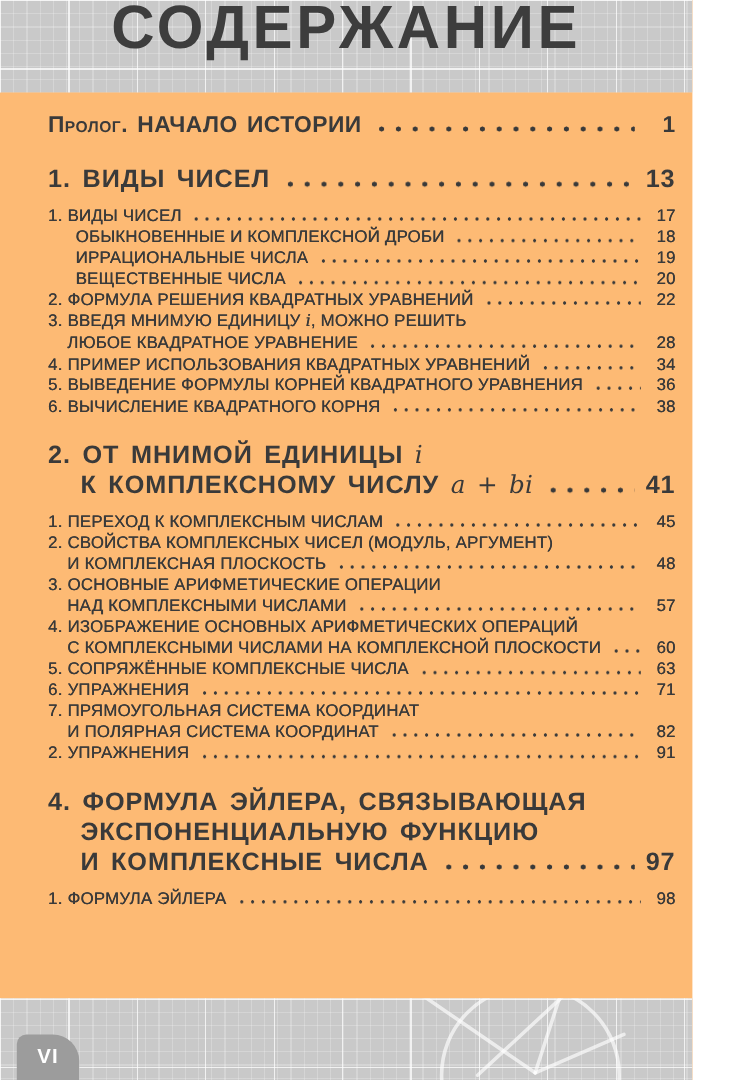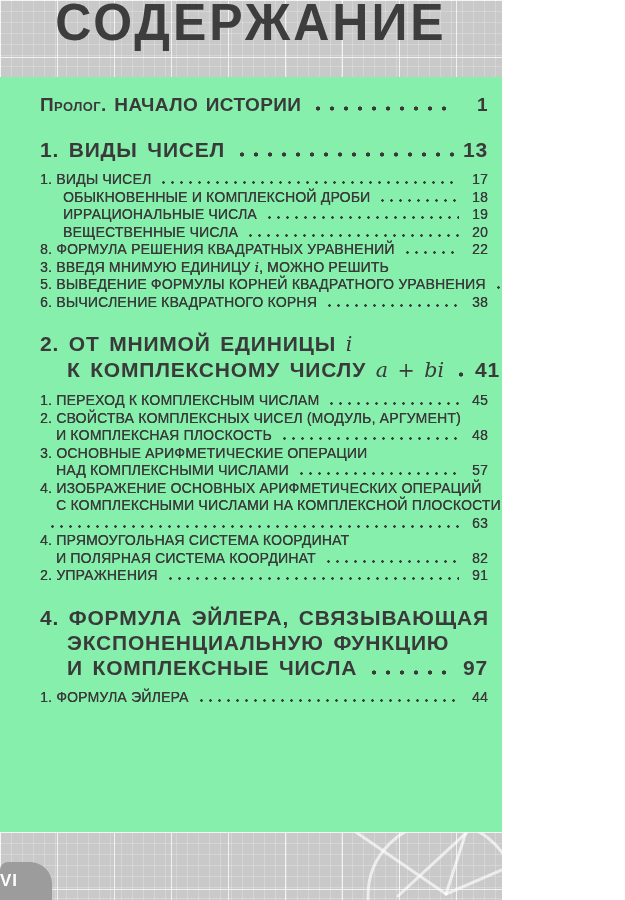--- a/index.html
+++ b/index.html
@@ -2,21 +2,21 @@
 <html><head>
 <meta charset="utf-8">
 <style>
   html,body{margin:0;padding:0;}
   body{
     width:625px;height:900px;
     font-family:"Liberation Sans", sans-serif;
     color:#3a3a3a;background:#ffffff;
     -webkit-font-smoothing:antialiased;
   }
-  .page{position:relative;width:502px;height:900px;overflow:hidden;background:#86efac;}
+  .page{position:relative;width:577px;height:900px;overflow:hidden;background:#fdba74;}
 
   
   .band{
     position:absolute;left:0;right:0;
     background-color:#c9c9c9;
     background-image:
       repeating-linear-gradient(to right, rgba(255,255,255,.75) 0 1px, transparent 1px 57px),
       repeating-linear-gradient(to bottom, rgba(255,255,255,.75) 0 1px, transparent 1px 57px),
       repeating-linear-gradient(to right, rgba(255,255,255,.22) 0 1px, transparent 1px 11px),
       repeating-linear-gradient(to bottom, rgba(255,255,255,.22) 0 1px, transparent 1px 11px);
@@ -67,25 +67,25 @@
     background-size:14px 5px;
     margin:0 6px 3px 10px;
   }
   .page-num{text-align:right;}
   .item .page-num,.subitem .page-num{min-width:24px;}
   .prologue .page-num,.chapter .page-num{min-width:28px;}
 
   .circle-sketch{position:absolute;top:0;left:0;pointer-events:none;}
 
   .page-tab{
-    position:absolute;left:0;bottom:0;
+    position:absolute;left:14px;bottom:0;
     width:52px;height:38px;
     background:#9c9c9c;
     border-radius:8px 22px 0 0;
-    display:flex;align-items:center;justify-content:flex-start;
+    display:flex;align-items:center;justify-content:center;
     color:#ffffff;font-weight:700;font-size:17px;letter-spacing:1px;
   }
 </style>
 </head>
 <body>
 
 <div class="page">
 
   <div class="band header">
     <div class="title">СОДЕРЖАНИЕ</div>
@@ -130,29 +130,41 @@
         </div>
         <div class="entry subitem">
           <div class="line">
             <span class="txt"><span class="seg n">ВЕЩЕСТВЕННЫЕ ЧИСЛА</span></span>
             <span class="leader"></span>
             <span class="page-num">20</span>
           </div>
         </div>
         <div class="entry item">
           <div class="line">
-            <span class="txt"><span class="seg n">8. ФОРМУЛА РЕШЕНИЯ КВАДРАТНЫХ УРАВНЕНИЙ</span></span>
+            <span class="txt"><span class="seg n">2. ФОРМУЛА РЕШЕНИЯ КВАДРАТНЫХ УРАВНЕНИЙ</span></span>
             <span class="leader"></span>
             <span class="page-num">22</span>
           </div>
         </div>
         <div class="entry item">
           <div class="line">
             <span class="txt"><span class="seg n">3. ВВЕДЯ МНИМУЮ ЕДИНИЦУ </span><span class="seg m">i</span><span class="seg n">, МОЖНО РЕШИТЬ</span></span>
           </div>
+          <div class="line cont">
+            <span class="txt"><span class="seg n">ЛЮБОЕ КВАДРАТНОЕ УРАВНЕНИЕ</span></span>
+            <span class="leader"></span>
+            <span class="page-num">28</span>
+          </div>
+        </div>
+        <div class="entry item">
+          <div class="line">
+            <span class="txt"><span class="seg n">4. ПРИМЕР ИСПОЛЬЗОВАНИЯ КВАДРАТНЫХ УРАВНЕНИЙ</span></span>
+            <span class="leader"></span>
+            <span class="page-num">34</span>
+          </div>
         </div>
         <div class="entry item">
           <div class="line">
             <span class="txt"><span class="seg n">5. ВЫВЕДЕНИЕ ФОРМУЛЫ КОРНЕЙ КВАДРАТНОГО УРАВНЕНИЯ</span></span>
             <span class="leader"></span>
             <span class="page-num">36</span>
           </div>
         </div>
         <div class="entry item">
           <div class="line">
@@ -203,27 +215,35 @@
             <span class="txt"><span class="seg n">4. ИЗОБРАЖЕНИЕ ОСНОВНЫХ АРИФМЕТИЧЕСКИХ ОПЕРАЦИЙ</span></span>
           </div>
           <div class="line cont">
             <span class="txt"><span class="seg n">С КОМПЛЕКСНЫМИ ЧИСЛАМИ НА КОМПЛЕКСНОЙ ПЛОСКОСТИ</span></span>
             <span class="leader"></span>
             <span class="page-num">60</span>
           </div>
         </div>
         <div class="entry item">
           <div class="line">
+            <span class="txt"><span class="seg n">5. СОПРЯЖЁННЫЕ КОМПЛЕКСНЫЕ ЧИСЛА</span></span>
             <span class="leader"></span>
             <span class="page-num">63</span>
           </div>
         </div>
         <div class="entry item">
           <div class="line">
-            <span class="txt"><span class="seg n">4. ПРЯМОУГОЛЬНАЯ СИСТЕМА КООРДИНАТ</span></span>
+            <span class="txt"><span class="seg n">6. УПРАЖНЕНИЯ</span></span>
+            <span class="leader"></span>
+            <span class="page-num">71</span>
+          </div>
+        </div>
+        <div class="entry item">
+          <div class="line">
+            <span class="txt"><span class="seg n">7. ПРЯМОУГОЛЬНАЯ СИСТЕМА КООРДИНАТ</span></span>
           </div>
           <div class="line cont">
             <span class="txt"><span class="seg n">И ПОЛЯРНАЯ СИСТЕМА КООРДИНАТ</span></span>
             <span class="leader"></span>
             <span class="page-num">82</span>
           </div>
         </div>
         <div class="entry item">
           <div class="line">
             <span class="txt"><span class="seg n">2. УПРАЖНЕНИЯ</span></span>
@@ -241,21 +261,21 @@
           <div class="line cont">
             <span class="txt"><span class="seg n">И КОМПЛЕКСНЫЕ ЧИСЛА</span></span>
             <span class="leader"></span>
             <span class="page-num">97</span>
           </div>
         </div>
         <div class="entry item">
           <div class="line">
             <span class="txt"><span class="seg n">1. ФОРМУЛА ЭЙЛЕРА</span></span>
             <span class="leader"></span>
-            <span class="page-num">44</span>
+            <span class="page-num">98</span>
           </div>
         </div>
       </div>
   </div>
 
   <div class="band footer">
     <svg class="circle-sketch" width="625" height="68" viewBox="0 0 625 68">
       <g stroke="rgba(255,255,255,0.65)" stroke-width="3" fill="none" stroke-linecap="round">
         <circle cx="442" cy="64" r="74"></circle>
         <line x1="347" y1="-6" x2="446" y2="62"></line>

